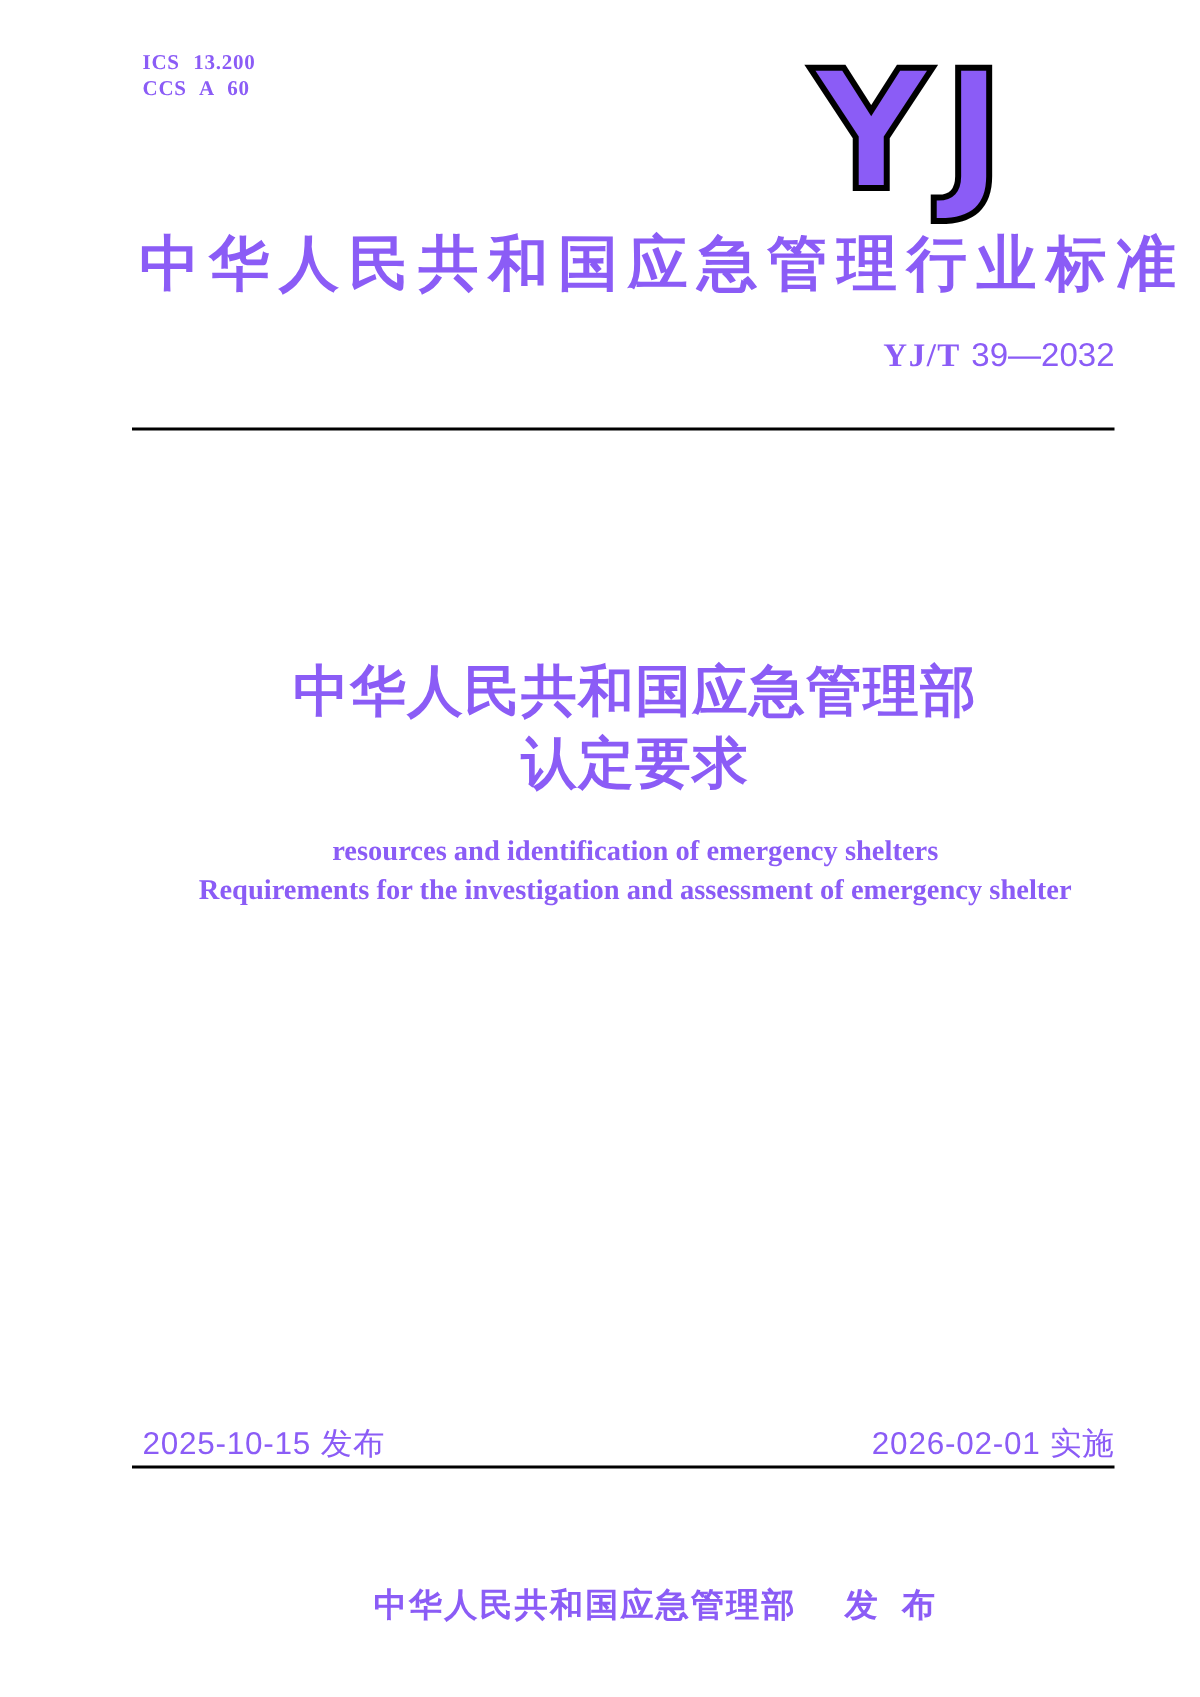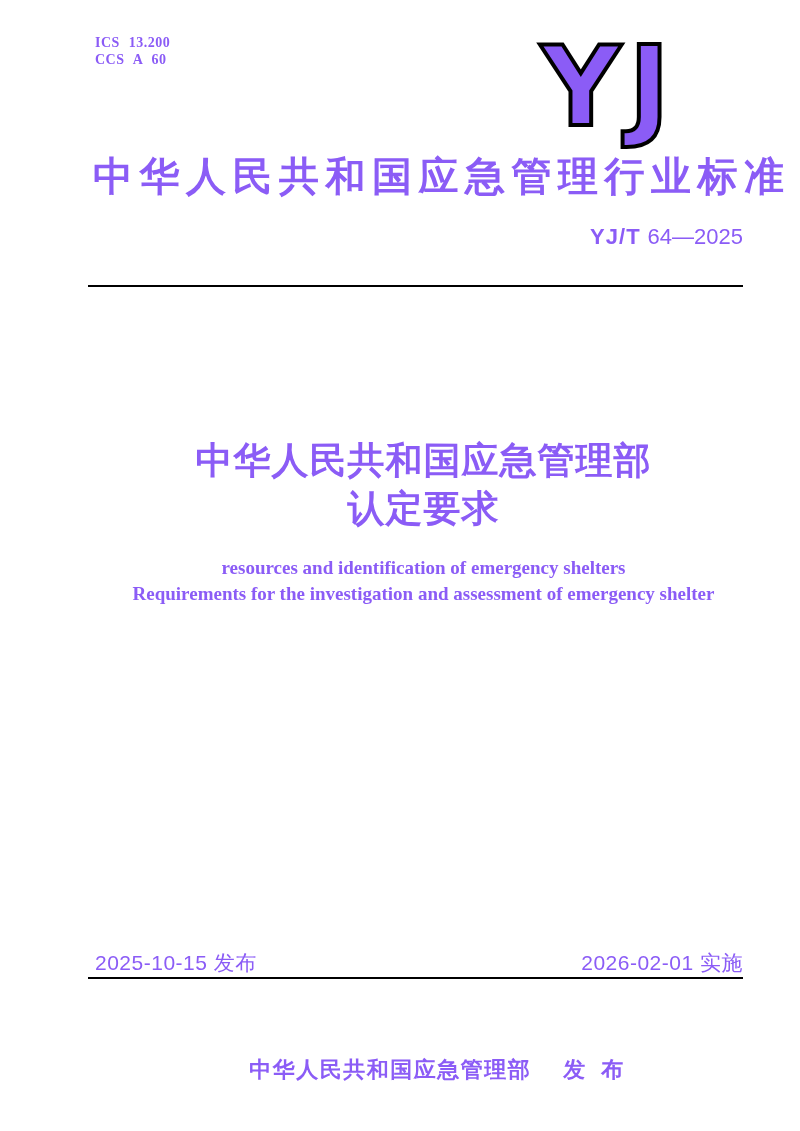--- a/index.html
+++ b/index.html
@@ -59,21 +59,21 @@
   
   .standard-code {
     position: absolute;
     right: 57px;
     top: 224px;
     font-size: 22px;
     line-height: 26px;
     white-space: nowrap;
   }
   .code-prefix {
-    font-family: Liberation Sans, sans-serif;
+    font-family: Liberation Serif, serif;
     font-weight: bold;
     letter-spacing: 1px;
   }
   .code-number {
     font-family: "Liberation Sans", sans-serif;
     font-weight: 500;
     margin-left: 7px;
   }
 
   .divider {
@@ -152,21 +152,21 @@
   <div class="ics-block">
     <div>ICS 13.200</div>
     <div>CCS A 60</div>
   </div>
 
   <div class="logo">YJ</div>
 
   <h1 class="header-title">中华人民共和国应急管理行业标准</h1>
 
   <div class="standard-code">
-    <span class="code-prefix">YJ/T</span><span class="code-number">64—2025</span>
+    <span class="code-prefix">YJ/T</span><span class="code-number">39—2032</span>
   </div>
 
   <div class="divider divider-top"></div>
 
   <div class="zh-title">
     <div>中华人民共和国应急管理部</div>
     <div>认定要求</div>
   </div>
 
   <div class="en-title">

